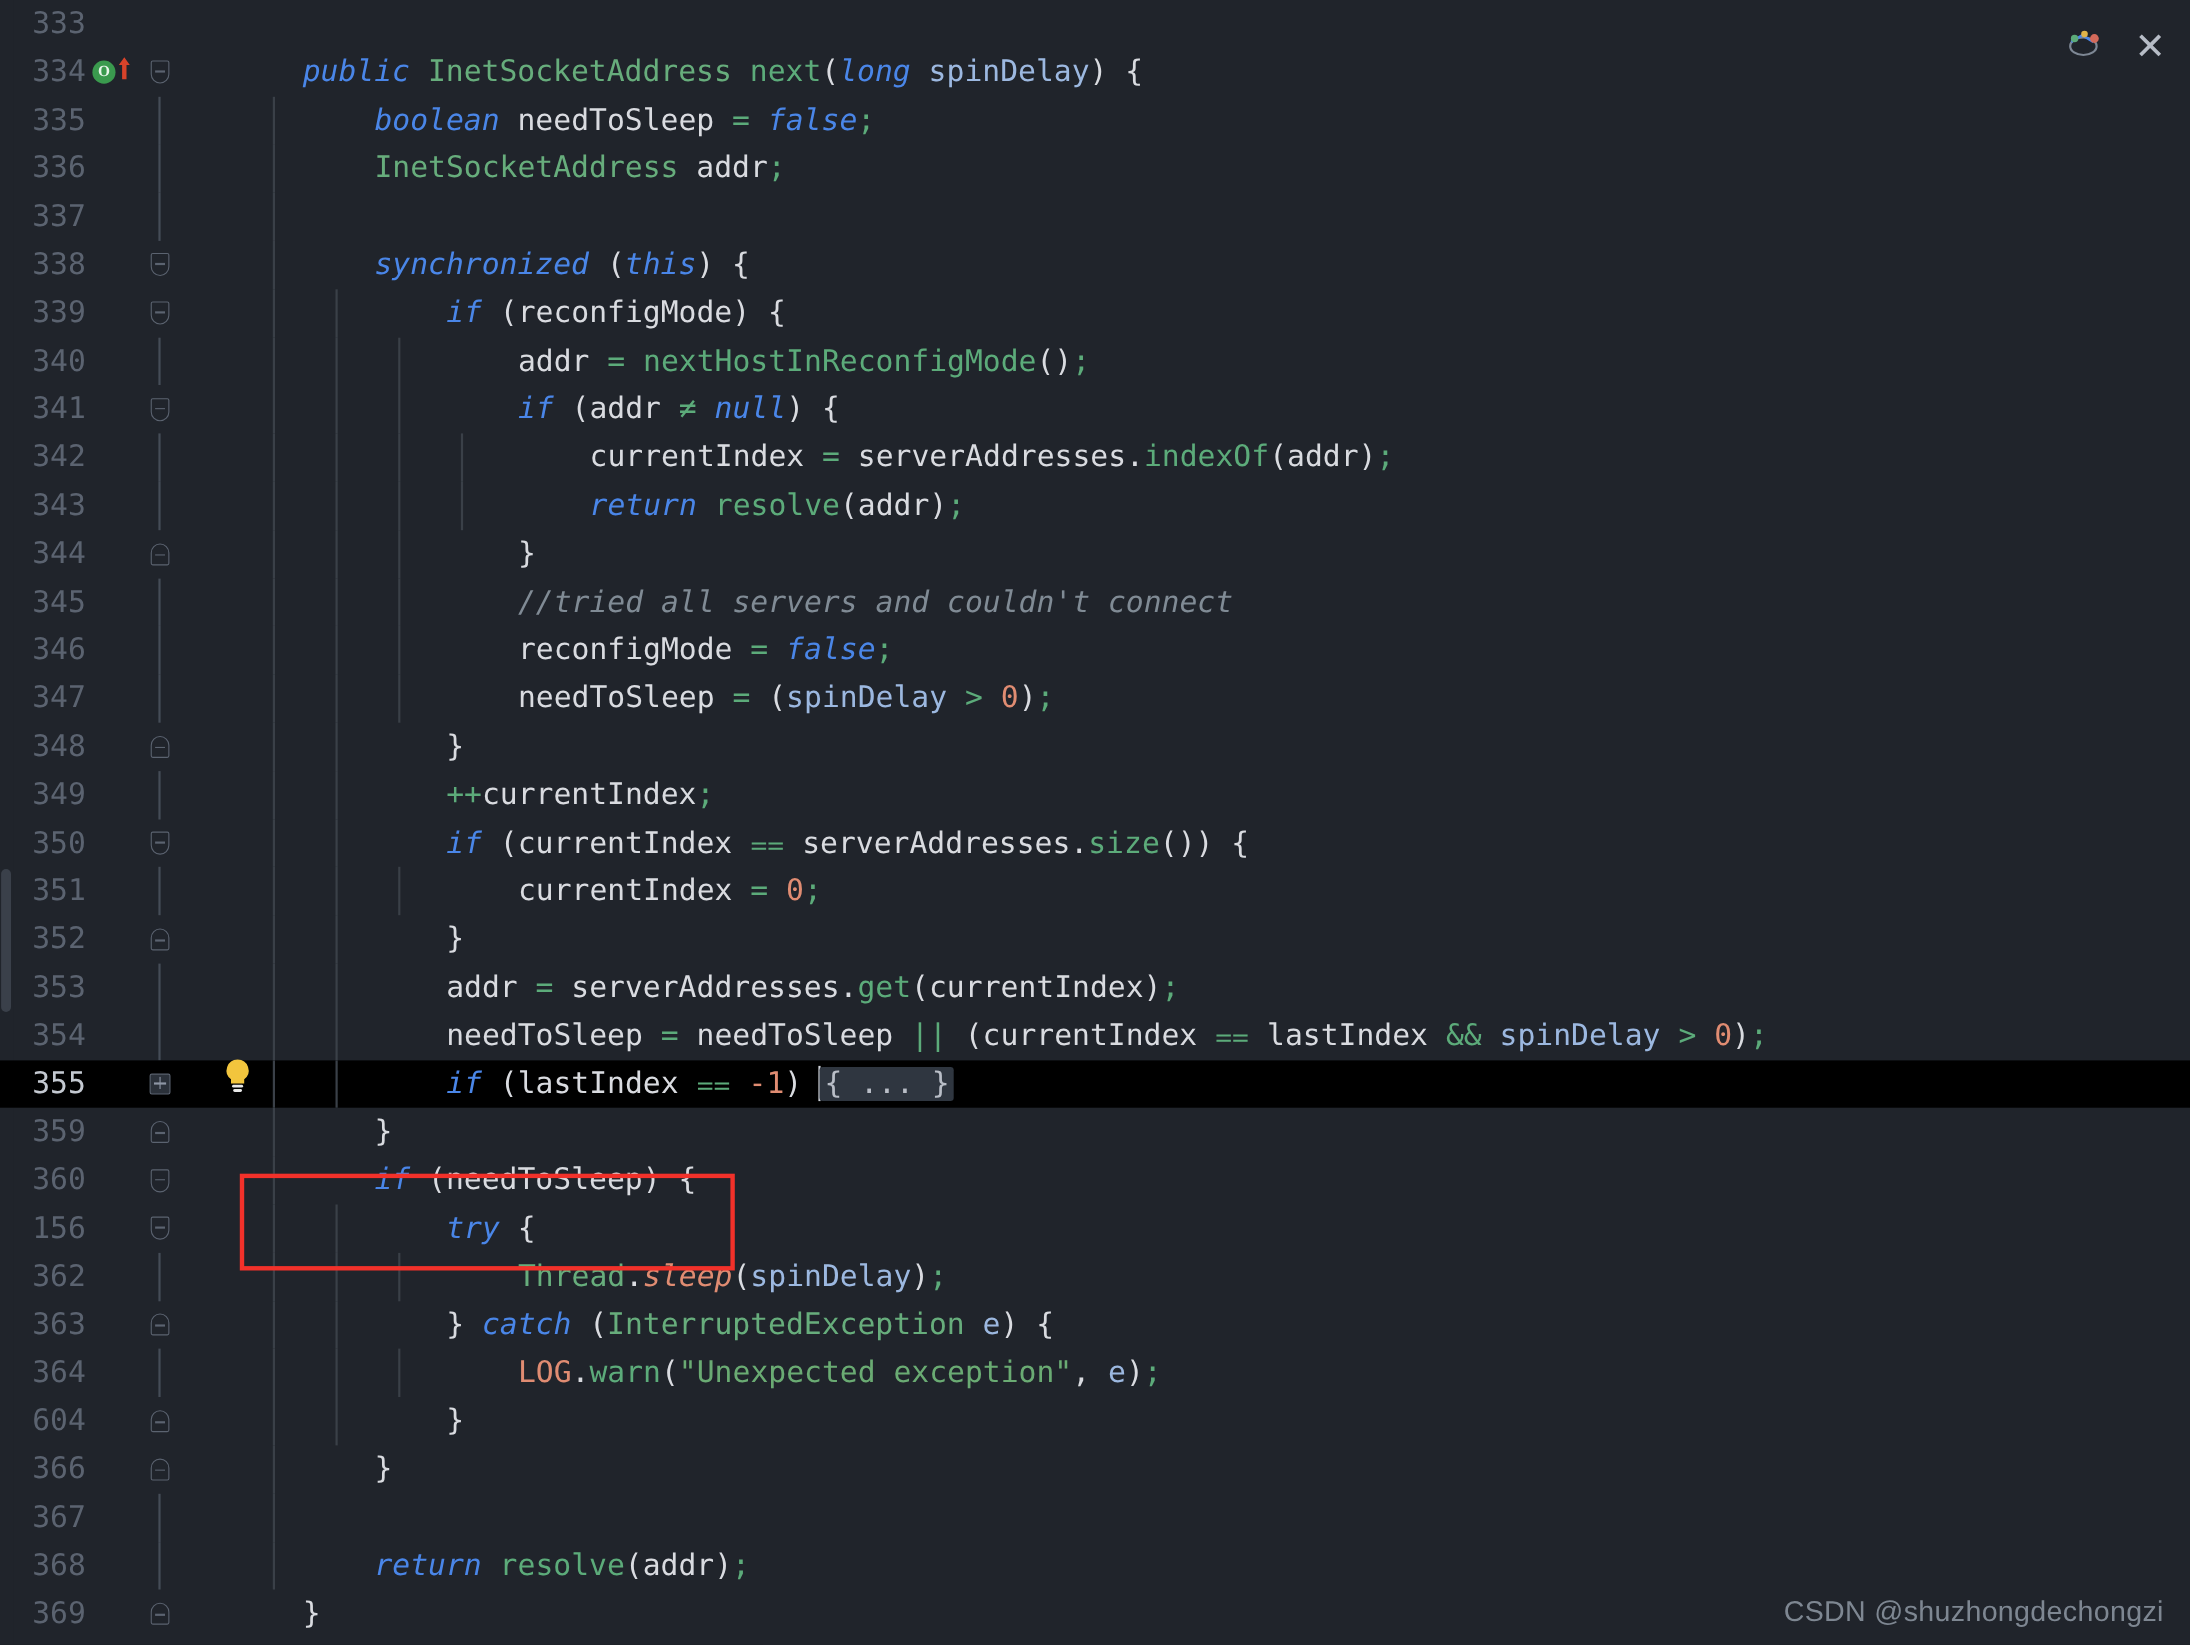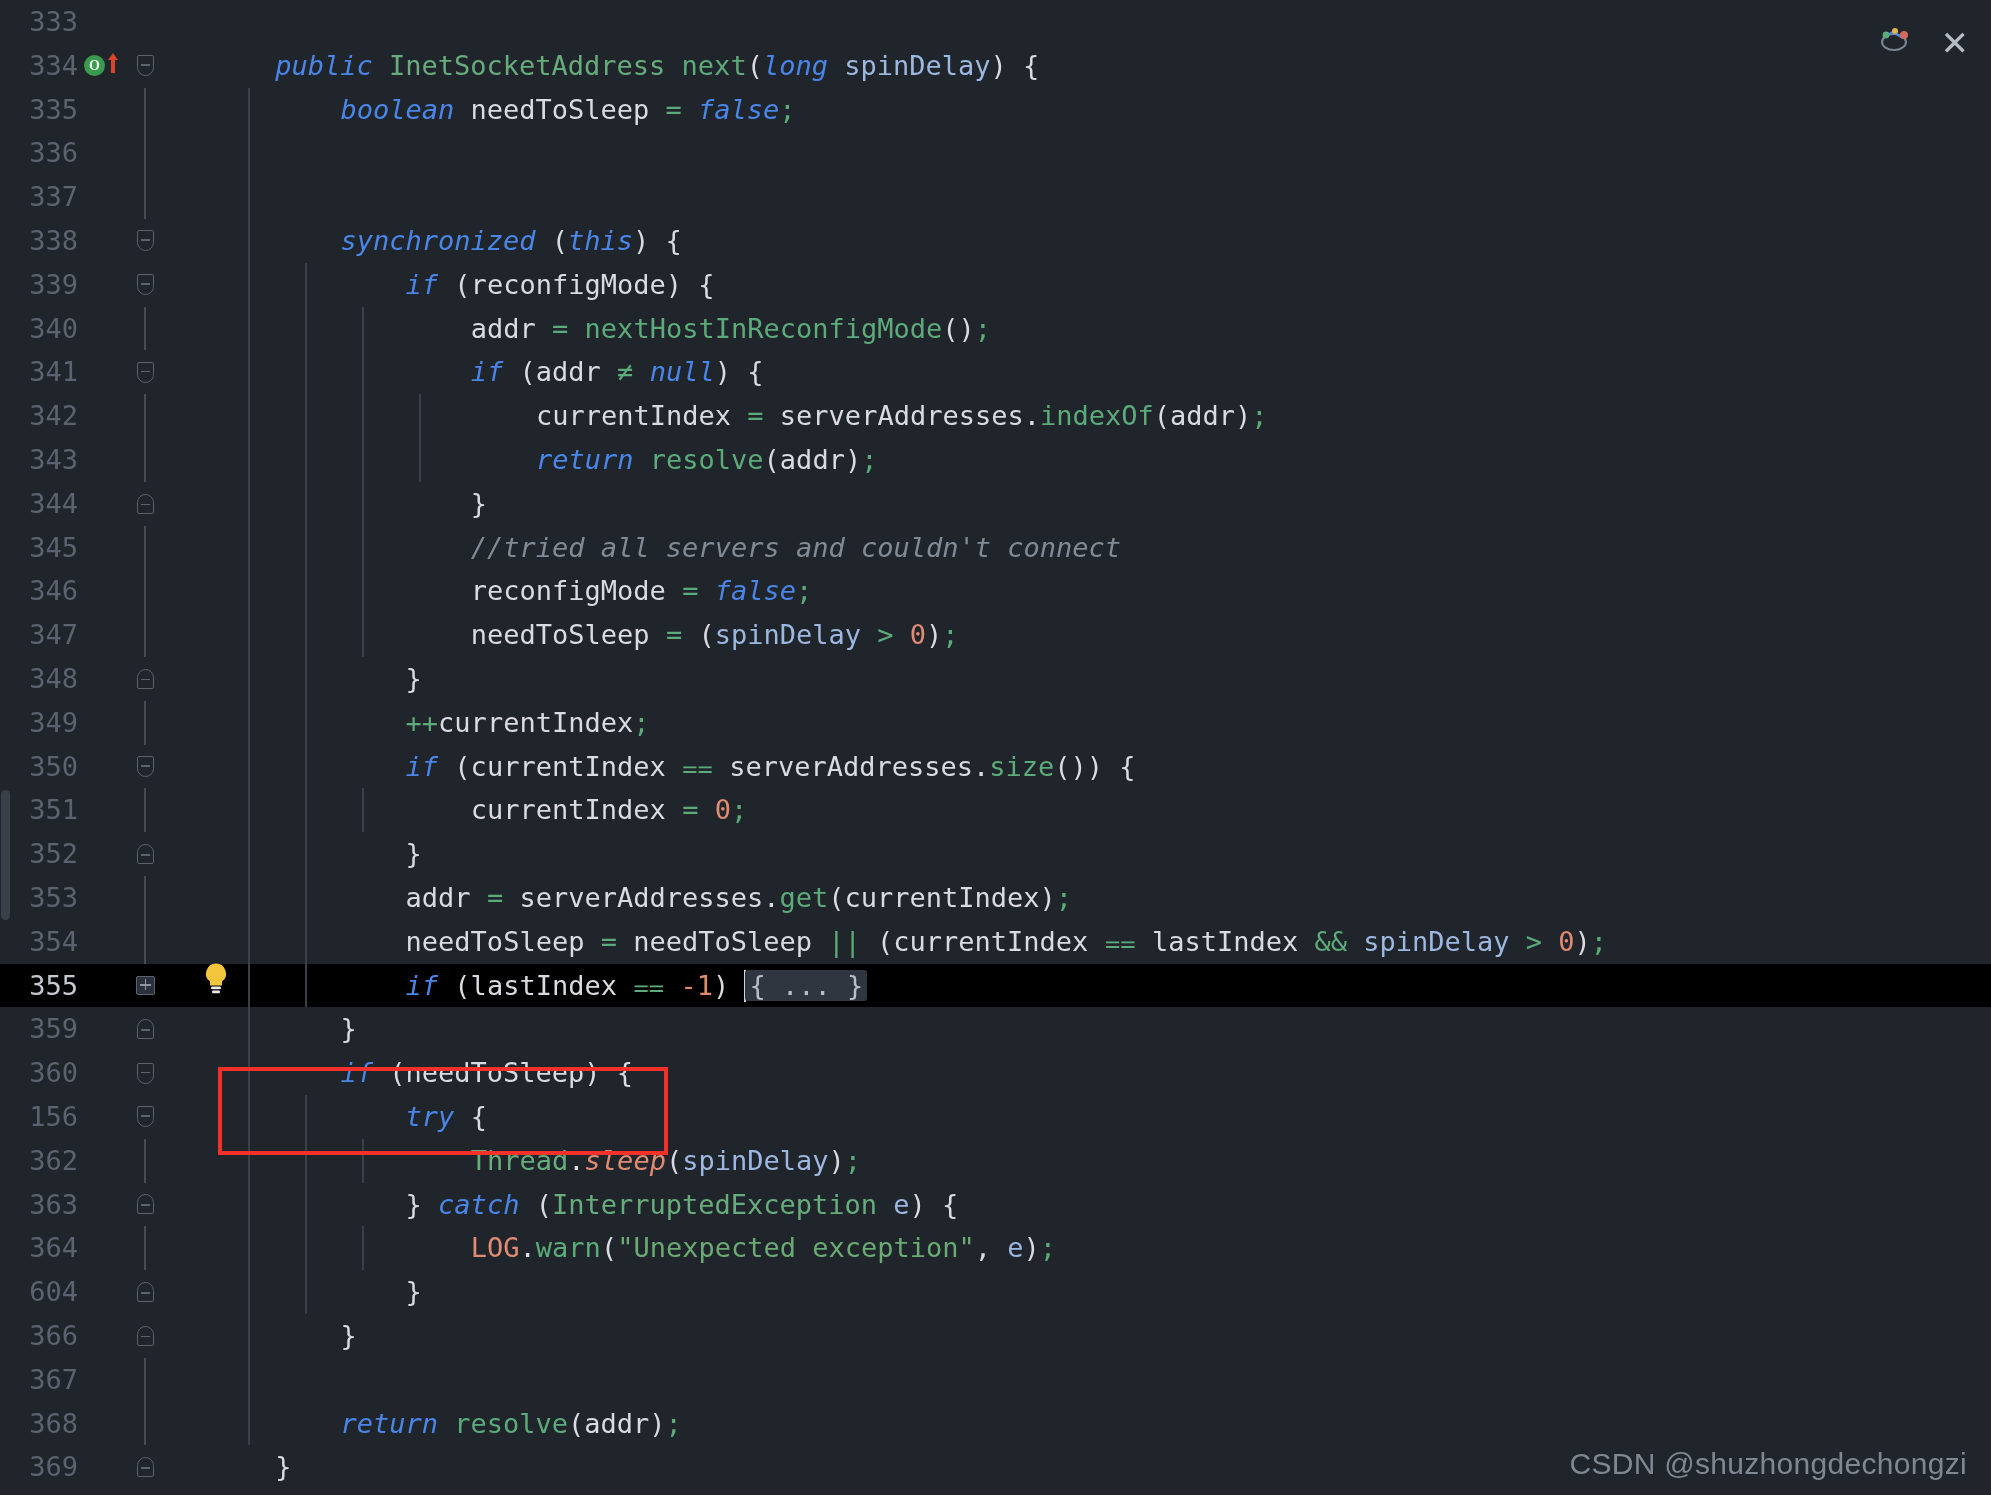--- a/index.html
+++ b/index.html
@@ -158,21 +158,21 @@
     position: absolute;
     left: 218px; top: 1067px; width: 450px; height: 88px;
     border: 4px solid #f2312a;
     pointer-events: none;
     z-index: 30;
   }
 
   
   .watermark {
     position: absolute; right: 24px; bottom: 14px;
-    color: #7e8792; font-size: 30px;
+    color: #7e8792; font-size: 26px;
     font-family: "Liberation Sans", sans-serif;
     letter-spacing: 0.3px;
   }
 </style>
 </head>
 <body>
 
 <div id="editor">
 
   <div class="left-edge">
@@ -191,21 +191,21 @@
     </span>
     <span class="tr-icon close-x">✕</span>
   </div>
 
   <div class="rows" id="rows">
       <div class="row"><div class="gutter"><span class="lineno">333</span></div><div class="code"><span style="padding-left: 0px; display: inline-block;"><span class="pnk"></span></span></div></div>
       <div class="row"><div class="gutter"><span class="lineno">334</span><span class="icon-override"><span class="ovr-circle">O</span><span class="ovr-arrow"><svg width="14" height="24" viewBox="0 0 14 24">
                 <path d="M7 2 L12 9 L9 9 L9 22 L5 22 L5 9 L2 9 Z" fill="#d8432a"></path>
               </svg></span></span><div class="fold"><div class="fold-minus"></div></div></div><div class="code"><span style="padding-left: 65.2px; display: inline-block;"><span class="kw">public</span><span class="pnk"> </span><span class="cls">InetSocketAddress</span><span class="pnk"> </span><span class="fn">next</span><span class="pnk">(</span><span class="kw">long</span><span class="pnk"> </span><span class="par">spinDelay</span><span class="pnk">) {</span></span></div></div>
       <div class="row"><div class="gutter"><span class="lineno">335</span><div class="fold"><div class="fold-line"></div></div></div><div class="code"><span class="guide" style="left: 50px;"></span><span style="padding-left: 130.4px; display: inline-block;"><span class="kw">boolean</span><span class="pnk"> needToSleep </span><span class="op">=</span><span class="pnk"> </span><span class="kw">false</span><span class="op">;</span></span></div></div>
-      <div class="row"><div class="gutter"><span class="lineno">336</span><div class="fold"><div class="fold-line"></div></div></div><div class="code"><span class="guide" style="left: 50px;"></span></div></div>
+      <div class="row"><div class="gutter"><span class="lineno">336</span><div class="fold"><div class="fold-line"></div></div></div><div class="code"><span class="guide" style="left: 50px;"></span><span style="padding-left: 130.4px; display: inline-block;"><span class="cls">InetSocketAddress</span><span class="pnk"> addr</span><span class="op">;</span></span></div></div>
       <div class="row"><div class="gutter"><span class="lineno">337</span><div class="fold"><div class="fold-line"></div></div></div><div class="code"><span class="guide" style="left: 50px;"></span><span style="padding-left: 0px; display: inline-block;"><span class="pnk"></span></span></div></div>
       <div class="row"><div class="gutter"><span class="lineno">338</span><div class="fold"><div class="fold-minus"></div></div></div><div class="code"><span class="guide" style="left: 50px;"></span><span style="padding-left: 130.4px; display: inline-block;"><span class="kw">synchronized</span><span class="pnk"> (</span><span class="kw">this</span><span class="pnk">) {</span></span></div></div>
       <div class="row"><div class="gutter"><span class="lineno">339</span><div class="fold"><div class="fold-minus"></div></div></div><div class="code"><span class="guide" style="left: 50px;"></span><span class="guide" style="left: 107px;"></span><span style="padding-left: 195.6px; display: inline-block;"><span class="kw">if</span><span class="pnk"> (reconfigMode) {</span></span></div></div>
       <div class="row"><div class="gutter"><span class="lineno">340</span><div class="fold"><div class="fold-line"></div></div></div><div class="code"><span class="guide" style="left: 50px;"></span><span class="guide" style="left: 107px;"></span><span class="guide" style="left: 164px;"></span><span style="padding-left: 260.8px; display: inline-block;"><span class="pnk">addr </span><span class="op">=</span><span class="pnk"> </span><span class="fn">nextHostInReconfigMode</span><span class="pnk">()</span><span class="op">;</span></span></div></div>
       <div class="row"><div class="gutter"><span class="lineno">341</span><div class="fold"><div class="fold-minus"></div></div></div><div class="code"><span class="guide" style="left: 50px;"></span><span class="guide" style="left: 107px;"></span><span class="guide" style="left: 164px;"></span><span style="padding-left: 260.8px; display: inline-block;"><span class="kw">if</span><span class="pnk"> (addr </span><span class="op">≠</span><span class="pnk"> </span><span class="kw">null</span><span class="pnk">) {</span></span></div></div>
       <div class="row"><div class="gutter"><span class="lineno">342</span><div class="fold"><div class="fold-line"></div></div></div><div class="code"><span class="guide" style="left: 50px;"></span><span class="guide" style="left: 107px;"></span><span class="guide" style="left: 164px;"></span><span class="guide" style="left: 221px;"></span><span style="padding-left: 326px; display: inline-block;"><span class="pnk">currentIndex </span><span class="op">=</span><span class="pnk"> serverAddresses</span><span class="pnk">.</span><span class="fn">indexOf</span><span class="pnk">(addr)</span><span class="op">;</span></span></div></div>
       <div class="row"><div class="gutter"><span class="lineno">343</span><div class="fold"><div class="fold-line"></div></div></div><div class="code"><span class="guide" style="left: 50px;"></span><span class="guide" style="left: 107px;"></span><span class="guide" style="left: 164px;"></span><span class="guide" style="left: 221px;"></span><span style="padding-left: 326px; display: inline-block;"><span class="kw">return</span><span class="pnk"> </span><span class="fn">resolve</span><span class="pnk">(addr)</span><span class="op">;</span></span></div></div>
       <div class="row"><div class="gutter"><span class="lineno">344</span><div class="fold"><div class="fold-end"></div></div></div><div class="code"><span class="guide" style="left: 50px;"></span><span class="guide" style="left: 107px;"></span><span class="guide" style="left: 164px;"></span><span style="padding-left: 260.8px; display: inline-block;"><span class="pnk">}</span></span></div></div>
       <div class="row"><div class="gutter"><span class="lineno">345</span><div class="fold"><div class="fold-line"></div></div></div><div class="code"><span class="guide" style="left: 50px;"></span><span class="guide" style="left: 107px;"></span><span class="guide" style="left: 164px;"></span><span style="padding-left: 260.8px; display: inline-block;"><span class="cmt">//tried all servers and couldn't connect</span></span></div></div>
       <div class="row"><div class="gutter"><span class="lineno">346</span><div class="fold"><div class="fold-line"></div></div></div><div class="code"><span class="guide" style="left: 50px;"></span><span class="guide" style="left: 107px;"></span><span class="guide" style="left: 164px;"></span><span style="padding-left: 260.8px; display: inline-block;"><span class="pnk">reconfigMode </span><span class="op">=</span><span class="pnk"> </span><span class="kw">false</span><span class="op">;</span></span></div></div>

